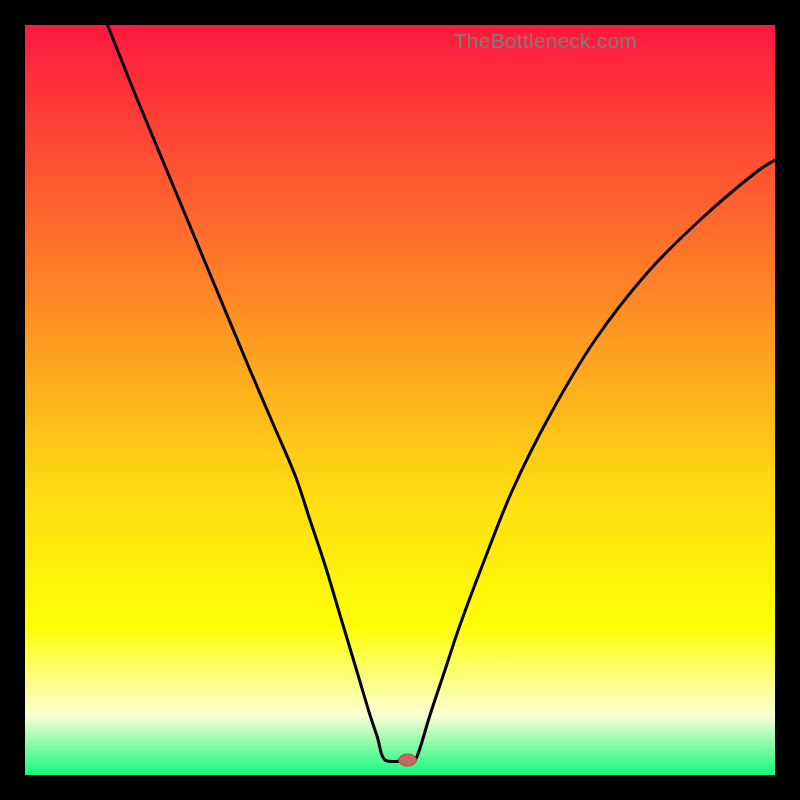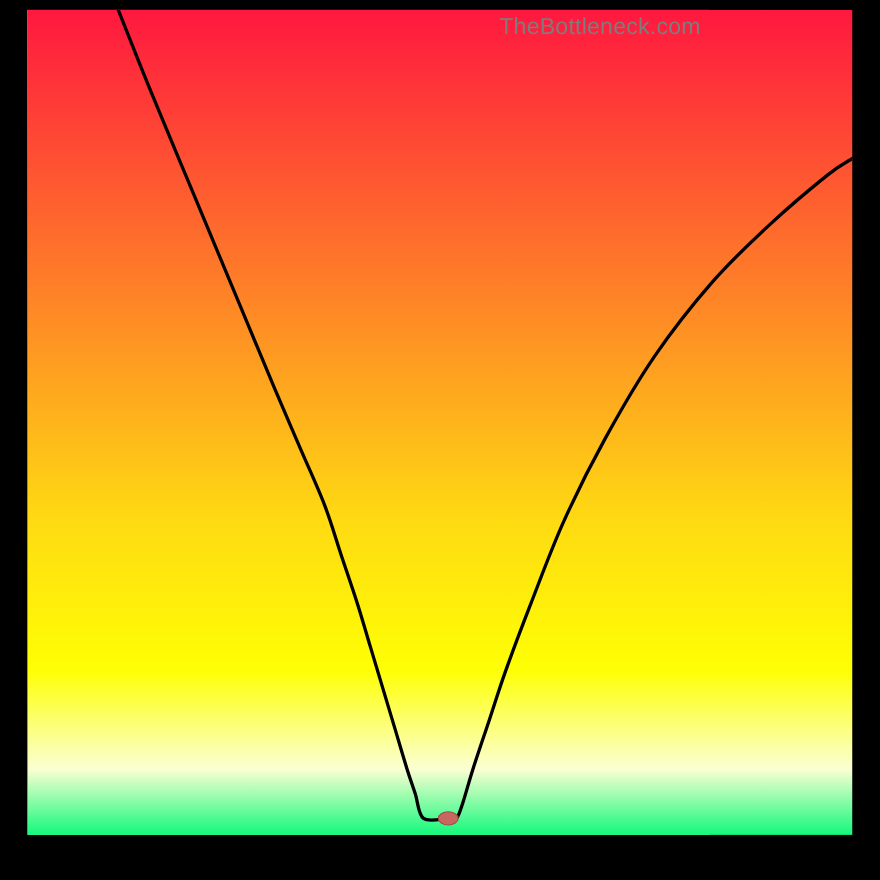--- a/index.html
+++ b/index.html
@@ -7,24 +7,24 @@
     padding: 0;
     width: 800px;
     height: 800px;
     background: #000000;
     overflow: hidden;
     font-family: Arial, Helvetica, sans-serif;
   }
   .frame {
     position: absolute;
     left: 25px;
-    top: 9px;
+    top: 25px;
     width: 620px;
     height: 750px;
-    background: #e5e5e5;
+    background: #0f172a;
   }
   .plot-area {
     position: absolute;
     left: 0;
     top: 0;
     width: 750px;
     height: 750px;
   }
   .watermark {
     position: absolute;

